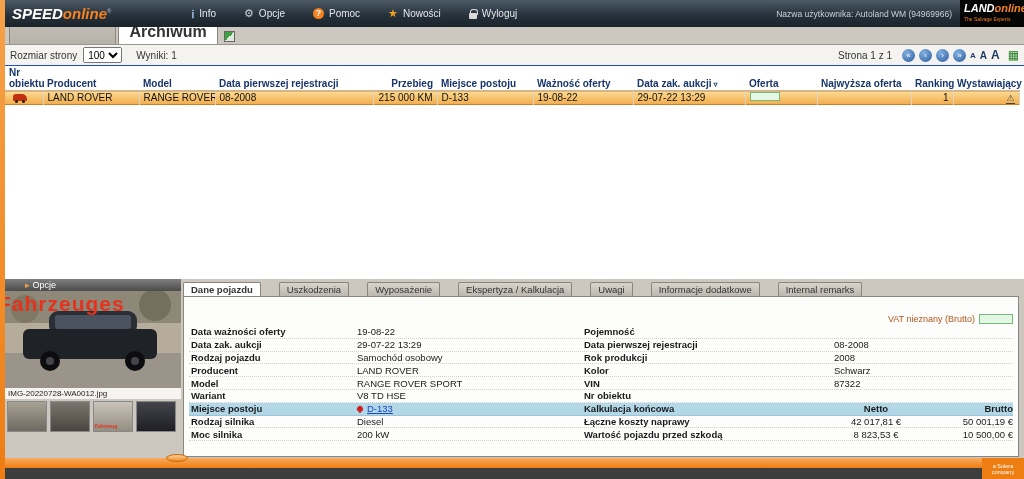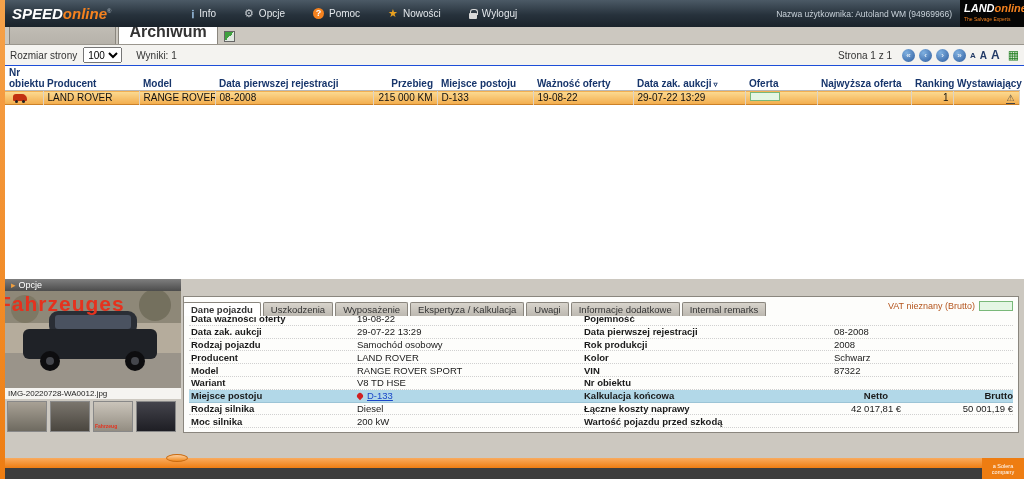--- a/index.html
+++ b/index.html
@@ -72,44 +72,44 @@
   .car-icon::after { content:""; position:absolute; bottom:-2px; left:2px; width:3px; height:3px;
     background:#222; border-radius:50%; box-shadow:7px 0 0 #222; }
   .offer-box { display:inline-block; width:30px; height:9px; background:#e4f6e4; border:1px solid #79b879; cursor:pointer; }
   .report-icon { font-size:9px; color:#444; border-bottom:1px solid #444; cursor:pointer; }
   .report-icon::before { content:"⚠"; }
 
   
   .bottom-bg { position:absolute; left:5px; top:279px; width:1019px; height:179px; background:#ccc8c0; z-index:1; }
   .opcje-bar { position:absolute; left:5px; top:279px; width:176px; height:12px;
     background:linear-gradient(#7e7e7e,#4c4c4c); color:#fff; font-size:9px; line-height:12px;
-    padding-left:6px; cursor:pointer; z-index:3; }
+    padding-left:20px; cursor:pointer; z-index:3; }
   .opcje-arrow { color:#f0a040; margin-right:3px; }
   .photo { position:absolute; left:5px; top:291px; width:176px; height:97px; overflow:hidden;
     background:#b5ac9c; cursor:pointer; z-index:3; }
   .watermark { position:absolute; top:1px; left:-7px; font-size:21px; font-weight:bold; color:#e5321e;
     letter-spacing:1px; white-space:nowrap; z-index:2; }
   .caption { position:absolute; left:5px; top:388px; width:176px; height:11px; background:#f5f4f1;
     font-size:8px; line-height:11px; padding-left:3px; color:#222; z-index:3; }
   .thumbs { position:absolute; left:7px; top:401px; display:flex; gap:3px; z-index:3; }
   .thumb { width:40px; height:31px; border:1px solid #888; cursor:pointer; position:relative; overflow:hidden; }
   .t1 { background:linear-gradient(#a8a195,#6e6a60); }
   .t2 { background:linear-gradient(#7a756d,#4a463f); }
   .t3 { background:linear-gradient(#cac4ba,#938d82); }
   .t4 { background:linear-gradient(#44444c,#1e1e24); }
   .thumb-mark { position:absolute; left:1px; bottom:2px; font-size:5px; color:#e5321e; font-weight:bold; }
 
   
   .detail-tabs { position:absolute; left:183px; top:282px; width:836px; height:14px;
-    display:flex; gap:2px; align-items:flex-end; z-index:3;margin-top:20px; }
+    display:flex; gap:18px; align-items:flex-end; z-index:3; }
   .dtab { font-size:9.5px; padding:1px 7px; border:1px solid #8a867e; border-bottom:none;
     border-radius:2px 2px 0 0; background:linear-gradient(#d8d4cc,#bcb8b0); color:#333; cursor:pointer; white-space:nowrap; }
   .dtab.active { background:#fff; font-weight:bold; }
-  .detail-body { position:absolute; left:183px; top:296px; width:836px; height:137px;
-    background:#fdfdfb; border:1px solid #8a867e; padding:1px 5px; z-index:2; }
+  .detail-body { position:absolute; left:183px; top:296px; width:836px; height:161px;
+    background:#fdfdfb; border:1px solid #8a867e; padding:14px 5px; z-index:2; }
   .vat-row { display:flex; justify-content:flex-end; align-items:center; gap:4px; height:15px; }
   .vat-label { font-size:9px; color:#b4551e; }
   .vat-box { display:inline-block; width:34px; height:10px; background:#e4f6e4; border:1px solid #79b879; cursor:pointer; }
   .frow { display:flex; height:12.8px; align-items:center; font-size:9.5px; border-bottom:1px dotted #d0d0d0; color:#1a1a1a; }
   .ll { width:168px; font-weight:bold; padding-left:2px; }
   .lv { width:227px; }
   .rl { width:250px; font-weight:bold; }
   .rcell { flex:1; display:flex; }
   .rv { flex:1; }
   .rn { flex:1; text-align:center; }
@@ -359,19 +359,23 @@
     <span class="rl">Łączne koszty naprawy</span>
     <span class="rcell">
       <span class="rn">42 017,81 €</span>
       <span class="rb">50 001,19 €</span>
     </span>
   </div>
   <div class="frow">
     <span class="ll">Moc silnika</span>
     <span class="lv">200 kW</span>
     <span class="rl">Wartość pojazdu przed szkodą</span>
+    <span class="rcell">
+      <span class="rn">8 823,53 €</span>
+      <span class="rb">10 500,00 €</span>
+    </span>
   </div>
 </div>
 
 <div class="footer-orange"></div>
 <div class="footer-handle"></div>
 <div class="footer-dark"></div>
 <div class="footer-brand">a Solera company</div>
 
 </body></html>

